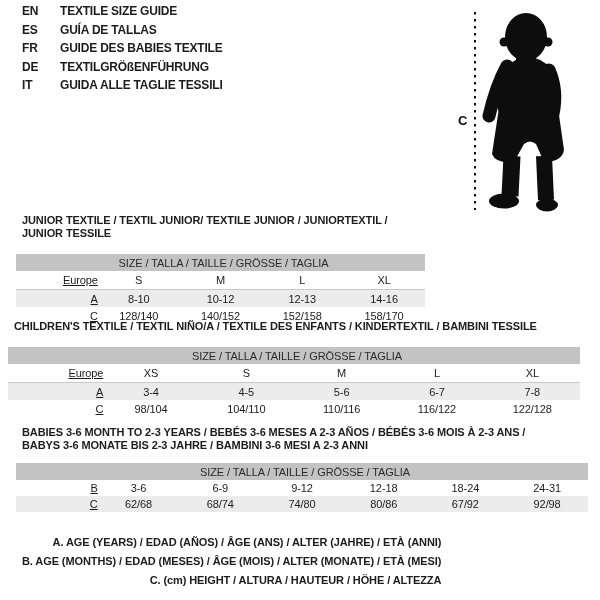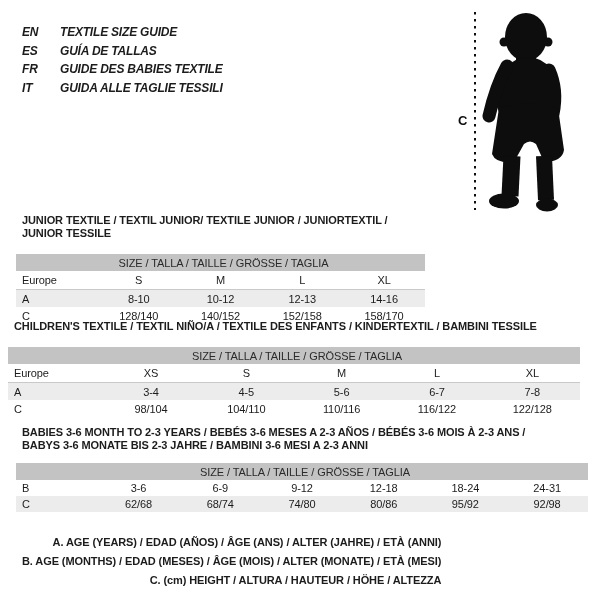--- a/index.html
+++ b/index.html
@@ -6,21 +6,21 @@
   body{
     width:600px;height:600px;background:#fff;
     font-family:"Liberation Sans", sans-serif;
     color:var(--text,#1c1c1c);
     position:relative;overflow:hidden;
     -webkit-font-smoothing:antialiased;
   }
   .page{position:absolute;inset:0;}
 
   
-  .lang-list{position:absolute;left:22px;top:23px;font-style:italic;}
+  .lang-list{position:absolute;left:22px;top:2px;}
   .lang-row{display:flex;line-height:18.5px;font-size:12px;font-weight:bold;letter-spacing:-0.2px;}
   .lang-code{width:38px;flex:0 0 38px;}
 
   
   .figure{position:absolute;left:452px;top:4px;width:145px;height:212px;}
 
   
   .tblock{position:absolute;}
   .t1{left:16px;top:214px;width:409px;}
   .t2{left:8px;top:320px;width:572px;}
@@ -29,21 +29,21 @@
     font-weight:bold;font-size:11px;line-height:13px;letter-spacing:-0.1px;
     padding-left:6px;margin-bottom:14px;white-space:pre-line;
   }
   .t3 .ttitle{margin-bottom:11px;}
   table{width:100%;border-collapse:collapse;table-layout:fixed;font-size:11px;letter-spacing:-0.1px;}
   td{padding:0;height:17px;text-align:center;color:var(--text,#1c1c1c);}
   td.size-bar{
     background:var(--header-bar,#c3c3c3);text-align:center;padding-left:6px;
     color:#2a2a2a;height:17px;
   }
-  td.rowlabel{text-align:left;padding-left:6px;width:58px;}
+  td.rowlabel{text-align:right;padding-left:6px;width:58px;text-decoration:underline;}
   tr.label-row td{height:18px;border-bottom:1px solid #c9c9c9;}
   tr.shaded td{background:var(--shaded-row,#ececec);}
   .t3 td{height:16px;}
   .t3 td.size-bar{height:17px;}
 
   
   .legend{position:absolute;left:22px;top:533px;text-align:right;}
   .legend-line{font-size:11px;font-weight:bold;line-height:19px;letter-spacing:-0.1px;white-space:nowrap;}
 </style>
 </head>
@@ -56,20 +56,24 @@
         <span class="lang-code">EN</span>
         <span>TEXTILE SIZE GUIDE</span>
       </div>
       <div class="lang-row">
         <span class="lang-code">ES</span>
         <span>GUÍA DE TALLAS</span>
       </div>
       <div class="lang-row">
         <span class="lang-code">FR</span>
         <span>GUIDE DES BABIES TEXTILE</span>
+      </div>
+      <div class="lang-row">
+        <span class="lang-code">DE</span>
+        <span>TEXTILGRÖßENFÜHRUNG</span>
       </div>
       <div class="lang-row">
         <span class="lang-code">IT</span>
         <span>GUIDA ALLE TAGLIE TESSILI</span>
       </div>
     </div>
 
   <div class="figure">
     <svg width="145" height="212" viewBox="0 0 145 212">
       <line x1="23" y1="8" x2="23" y2="206" stroke="#0d0d0d" stroke-width="2" stroke-dasharray="2.5 4.5"></line>
@@ -173,21 +177,21 @@
               <td>12-18</td>
               <td>18-24</td>
               <td>24-31</td>
             </tr>
             <tr class="shaded">
               <td class="rowlabel">C</td>
               <td>62/68</td>
               <td>68/74</td>
               <td>74/80</td>
               <td>80/86</td>
-              <td>95/92</td>
+              <td>67/92</td>
               <td>92/98</td>
             </tr>
           </tbody>
         </table>
       </div>
     </div>
 
   <div class="legend" id="legend">
       <div class="legend-line">A. AGE (YEARS) / EDAD (AÑOS) / ÂGE (ANS) / ALTER (JAHRE) / ETÀ (ANNI)</div>
       <div class="legend-line">B. AGE (MONTHS) / EDAD (MESES) / ÂGE (MOIS) / ALTER (MONATE) / ETÀ (MESI)</div>

